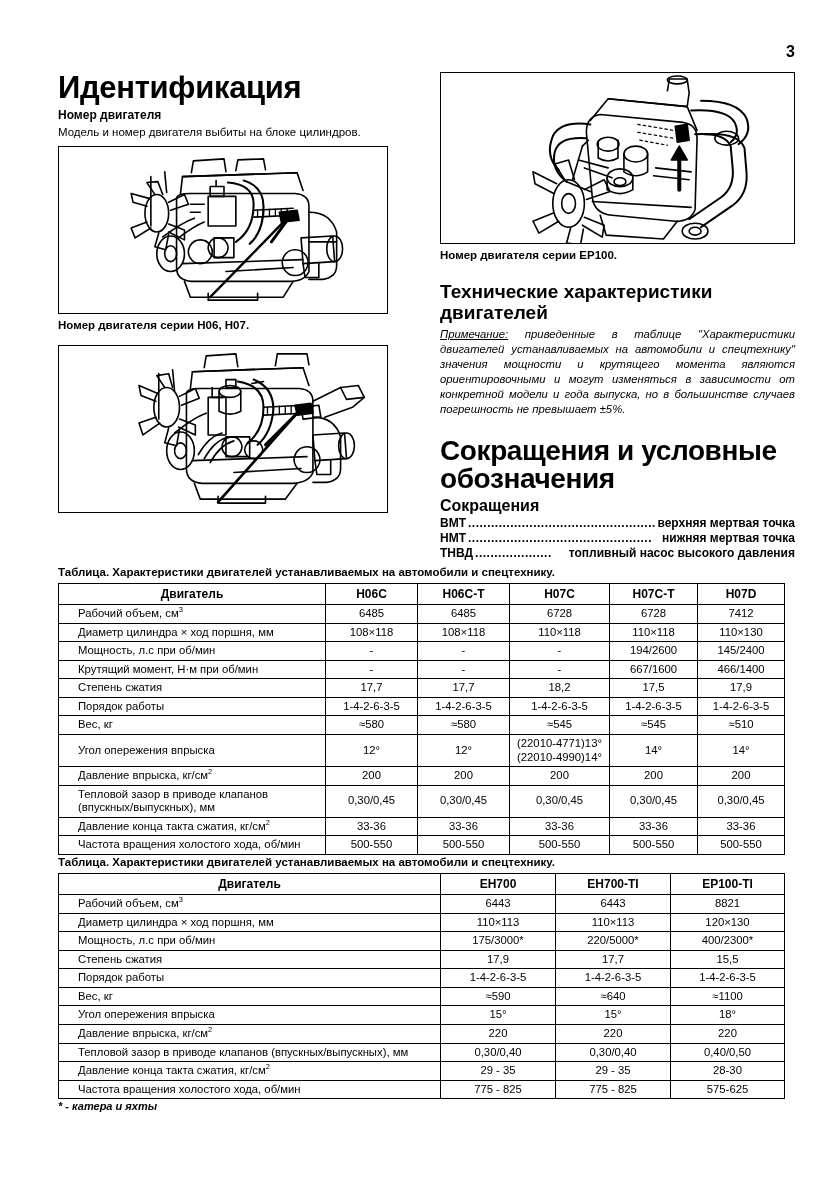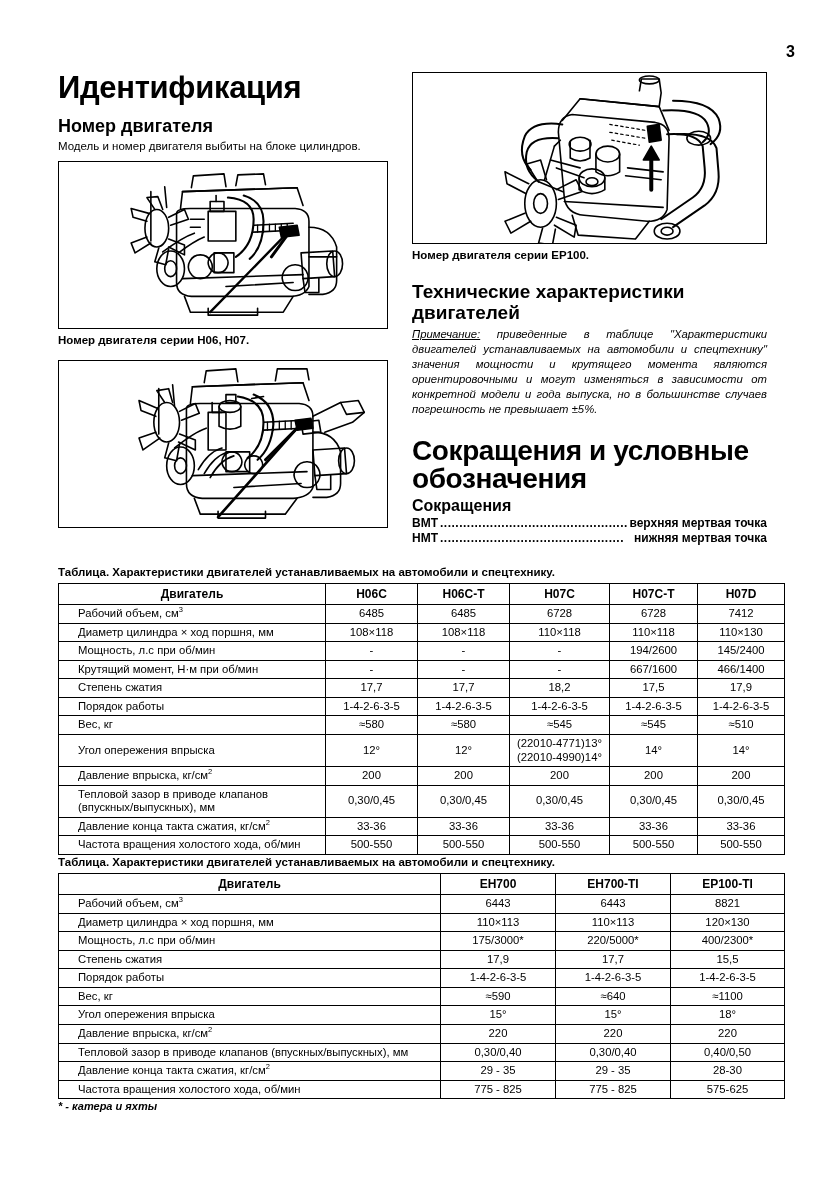--- a/index.html
+++ b/index.html
@@ -30,36 +30,36 @@
 
   
   .col-left {
     position: absolute;
     left: 58px;
     top: 72px;
     width: 354px;
   }
   .col-right {
     position: absolute;
-    left: 412px;
+    left: 440px;
     top: 72px;
     width: 355px;
   }
 
   h1.title {
     font-size: 31px;
     font-weight: bold;
     margin: 0 0 2px 0;
     line-height: 1.05;
     letter-spacing: -0.3px;
   }
   h2.subtitle {
-    font-size: 18px;
-    font-weight: bold;
-    margin: 12px 0 3px 0;
+    font-size: 12px;
+    font-weight: bold;
+    margin: 4px 0 3px 0;
     line-height: 1.1;
   }
   p.body-text {
     font-size: 11.5px;
     margin: 0 0 7px 0;
     line-height: 1.25;
   }
 
   .figure-box {
     border: 1.4px solid #000;
@@ -431,20 +431,25 @@
     <div class="abbr-list">
       <div class="abbr-row">
         <span class="abbr-term">ВМТ</span>
         <span class="abbr-dots">..................................................</span>
         <span class="abbr-def">верхняя мертвая точка</span>
       </div>
       <div class="abbr-row">
         <span class="abbr-term">НМТ</span>
         <span class="abbr-dots">................................................</span>
         <span class="abbr-def">нижняя мертвая точка</span>
+      </div>
+      <div class="abbr-row">
+        <span class="abbr-term">ТНВД</span>
+        <span class="abbr-dots">....................</span>
+        <span class="abbr-def">топливный насос высокого давления</span>
       </div>
     </div>
 
   </div>
 
   <div class="table-wrap" style="top:566px;">
     <div class="table-caption">Таблица. Характеристики двигателей устанавливаемых на автомобили и спецтехнику.</div>
     <table class="spec">
       <colgroup>
         <col style="width:267px">

